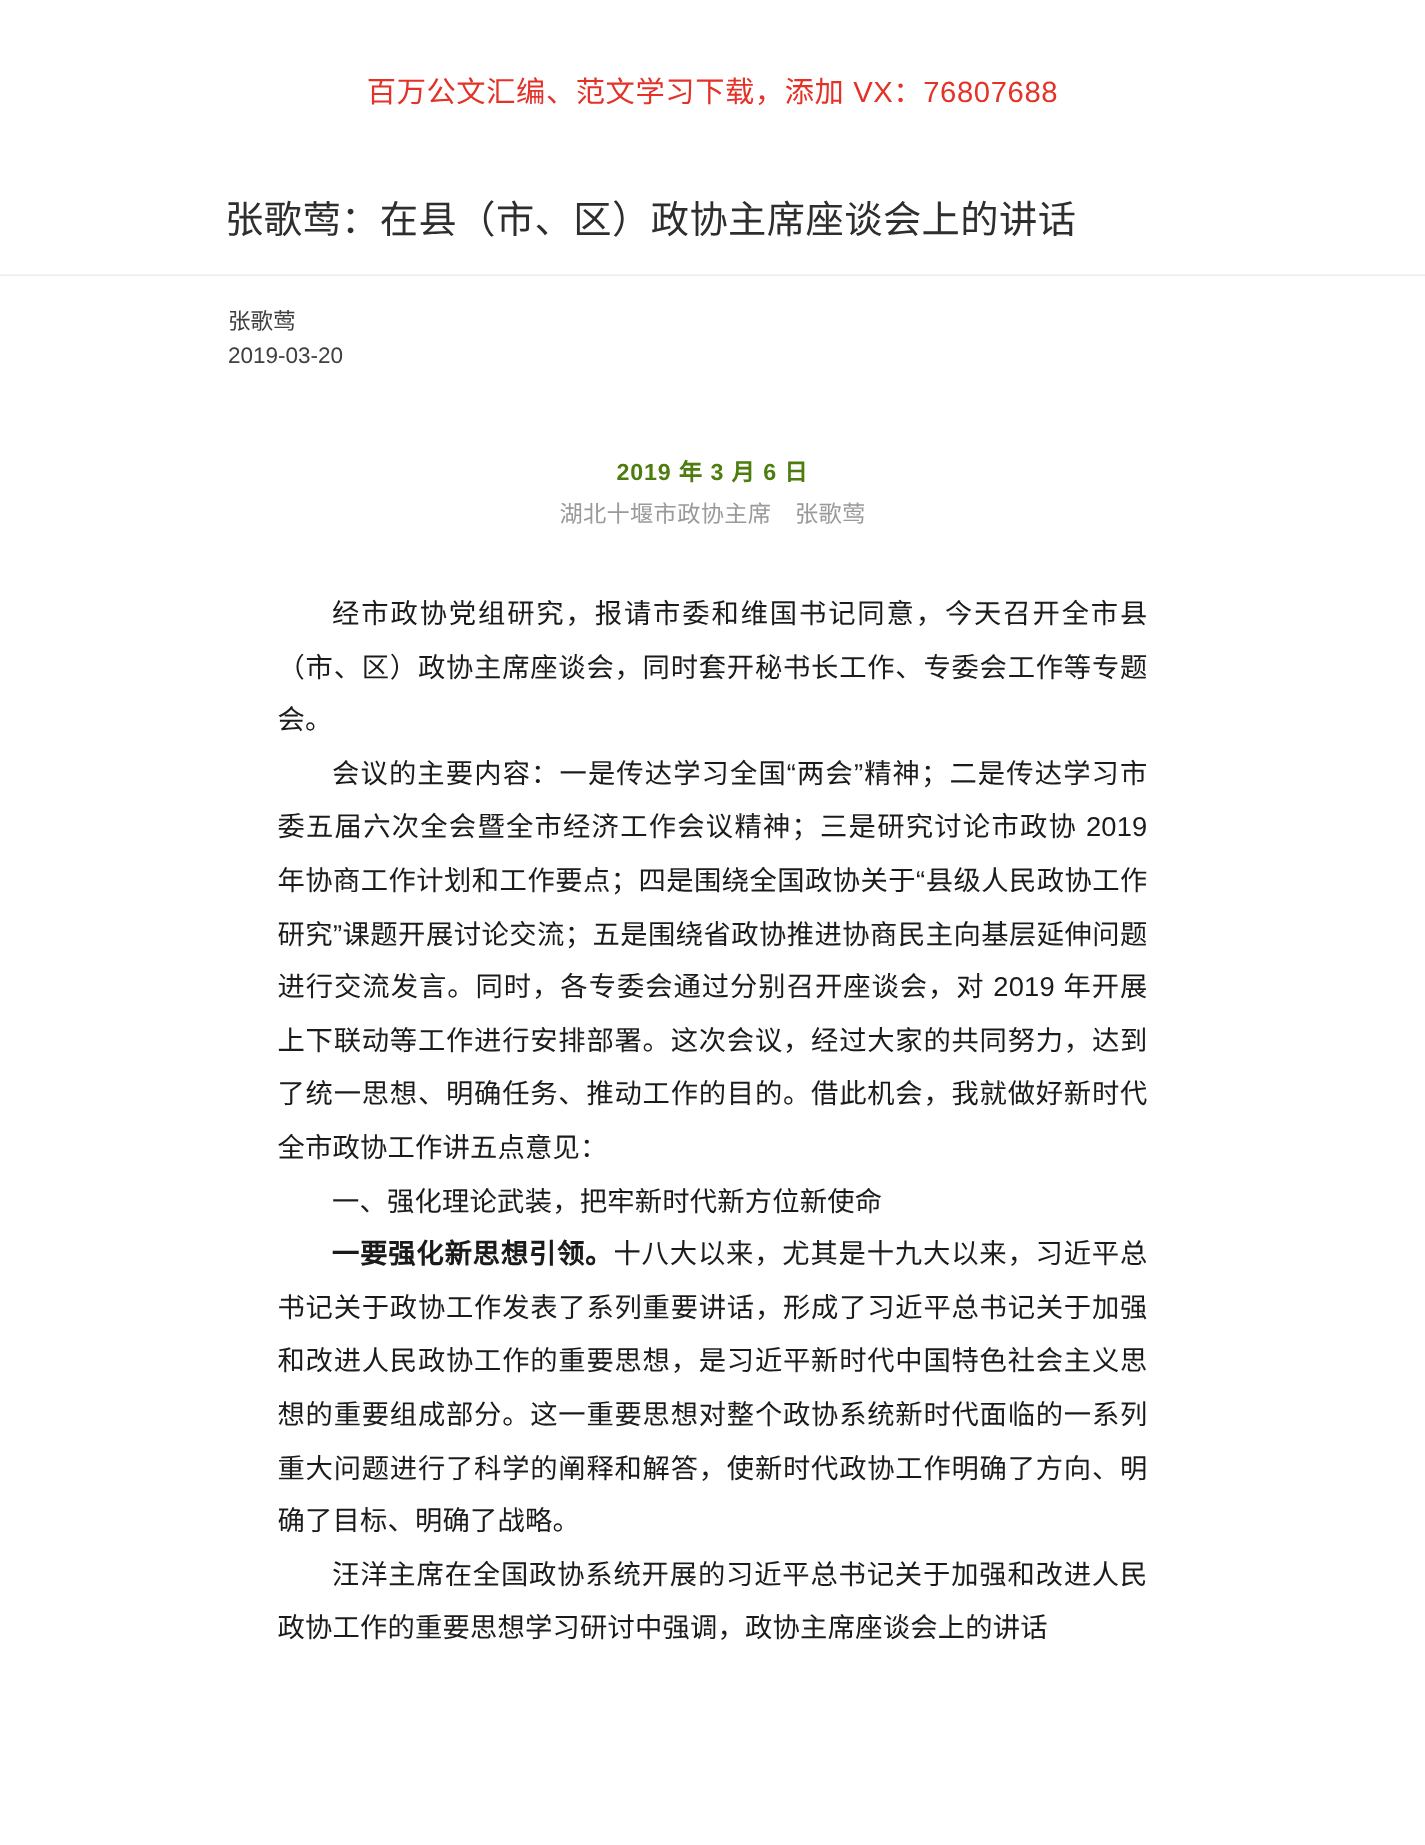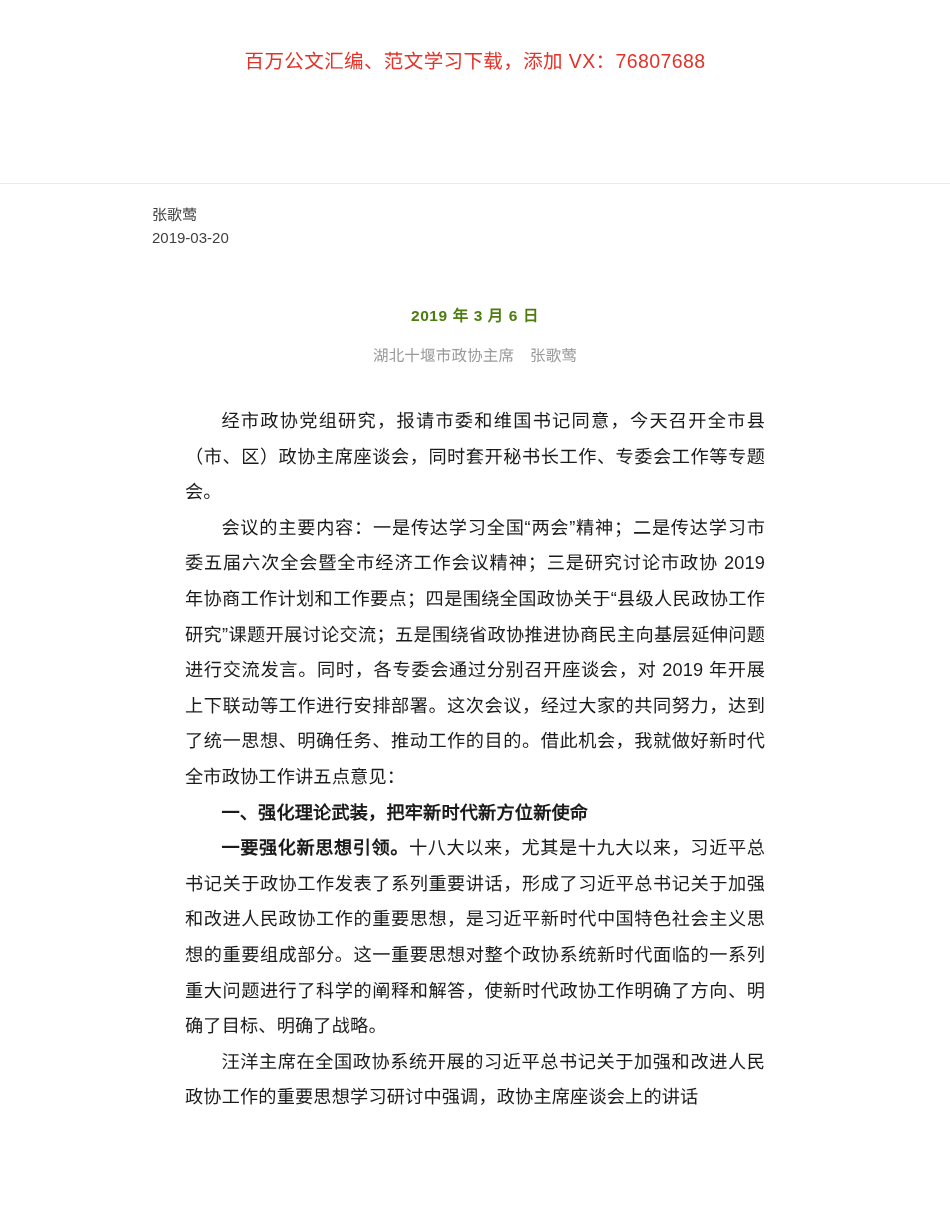--- a/index.html
+++ b/index.html
@@ -98,21 +98,21 @@
     line-height: 1.55;
     margin-top: 16px;
     letter-spacing: 0.6px;
   }
   .doc-byline {
     text-align: center;
     color: #9a9a9a;
     font-weight: 400;
     font-size: 15.5px;
     line-height: 1.55;
-    margin-top: 16px;
+    margin-top: 4px;
     letter-spacing: 0.2px;
     white-space: pre;
   }
 
   .body-text {
     margin-top: 36px;
     color: #1b1b1b;
     font-size: 18.2px;
     line-height: 35.6px;
     text-align: justify;
@@ -121,33 +121,36 @@
   }
   .body-text p {
     margin: 0;
     text-indent: 0;
   }
   .body-text p.indent {
     text-indent: 2em;
   }
   .body-text p.heading {
     text-indent: 2em;
-    font-weight: bold;
+    font-weight: normal;
   }
   .body-text p .lead {
     font-weight: bold;
   }
 </style>
 </head>
 <body>
 
 <div class="page">
 
   <div class="promo-banner">百万公文汇编、范文学习下载，添加 VX：76807688</div>
 
+  <div class="article-head">
+    <div class="article-title">张歌莺：在县（市、区）政协主席座谈会上的讲话</div>
+  </div>
 
   <div class="head-rule"></div>
 
   <div class="article-meta">
     <span class="meta-line">张歌莺</span>
     <span class="meta-line">2019-03-20</span>
   </div>
 
   <div class="doc">
 

